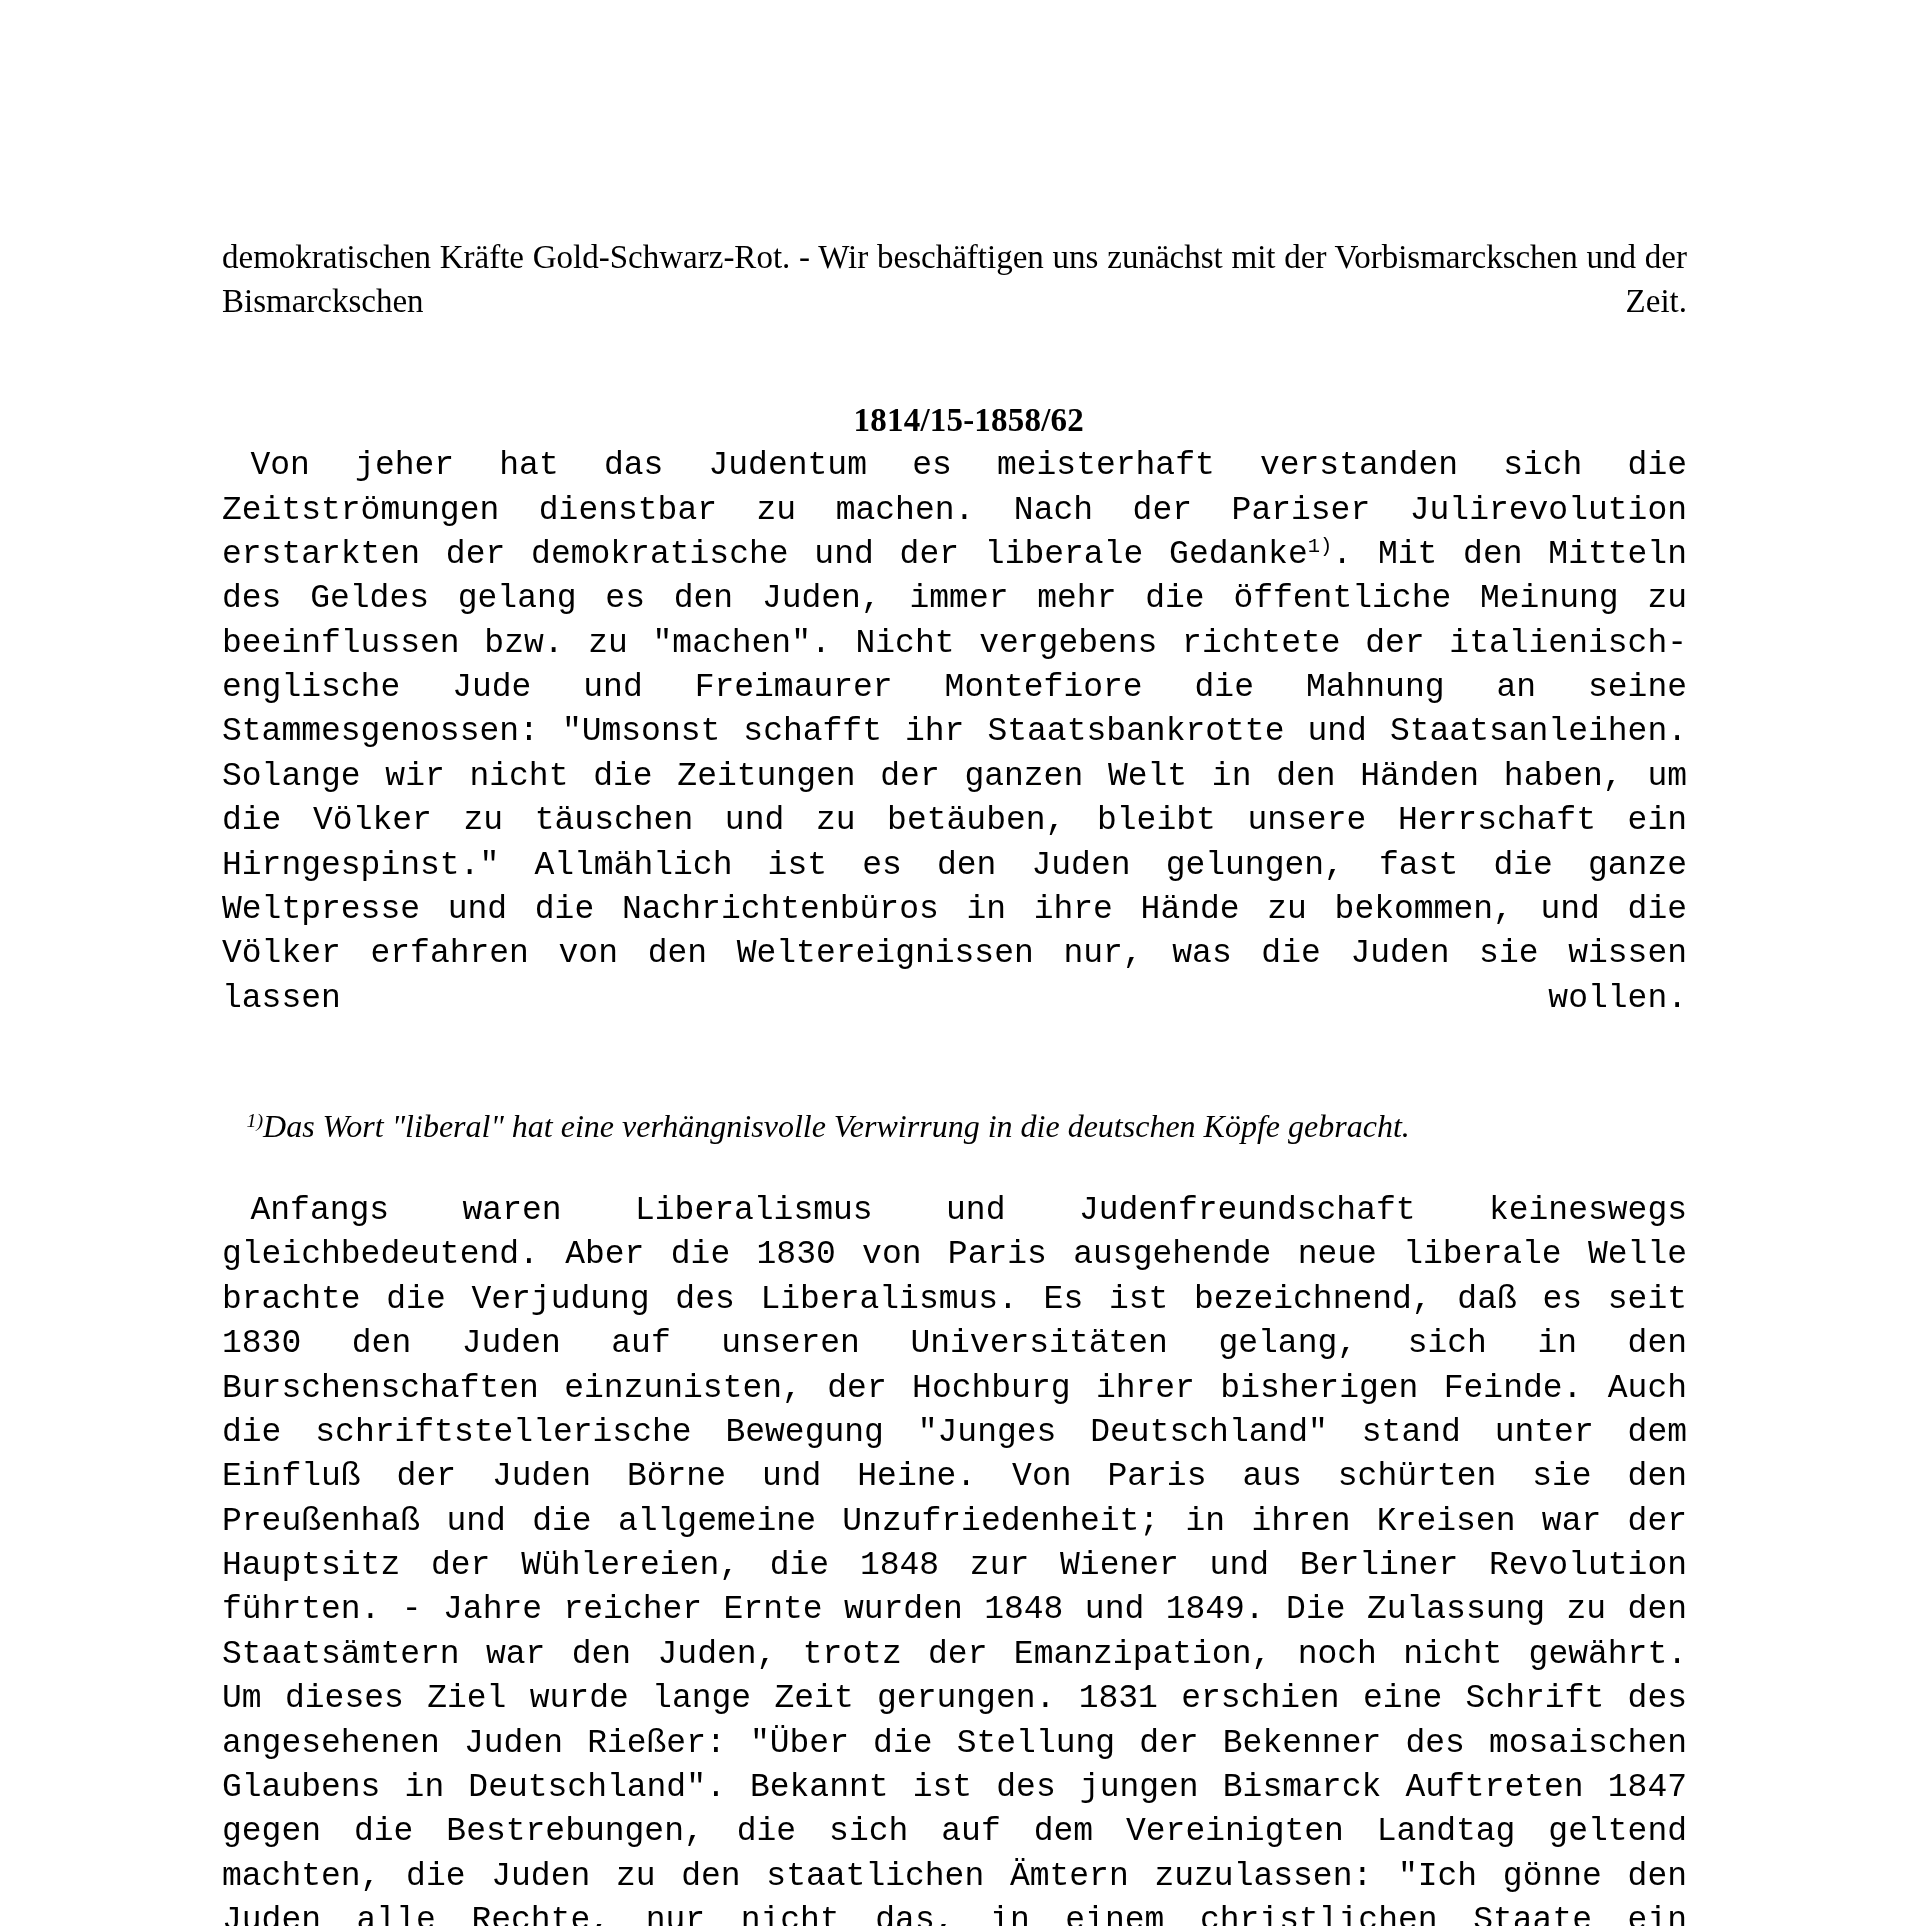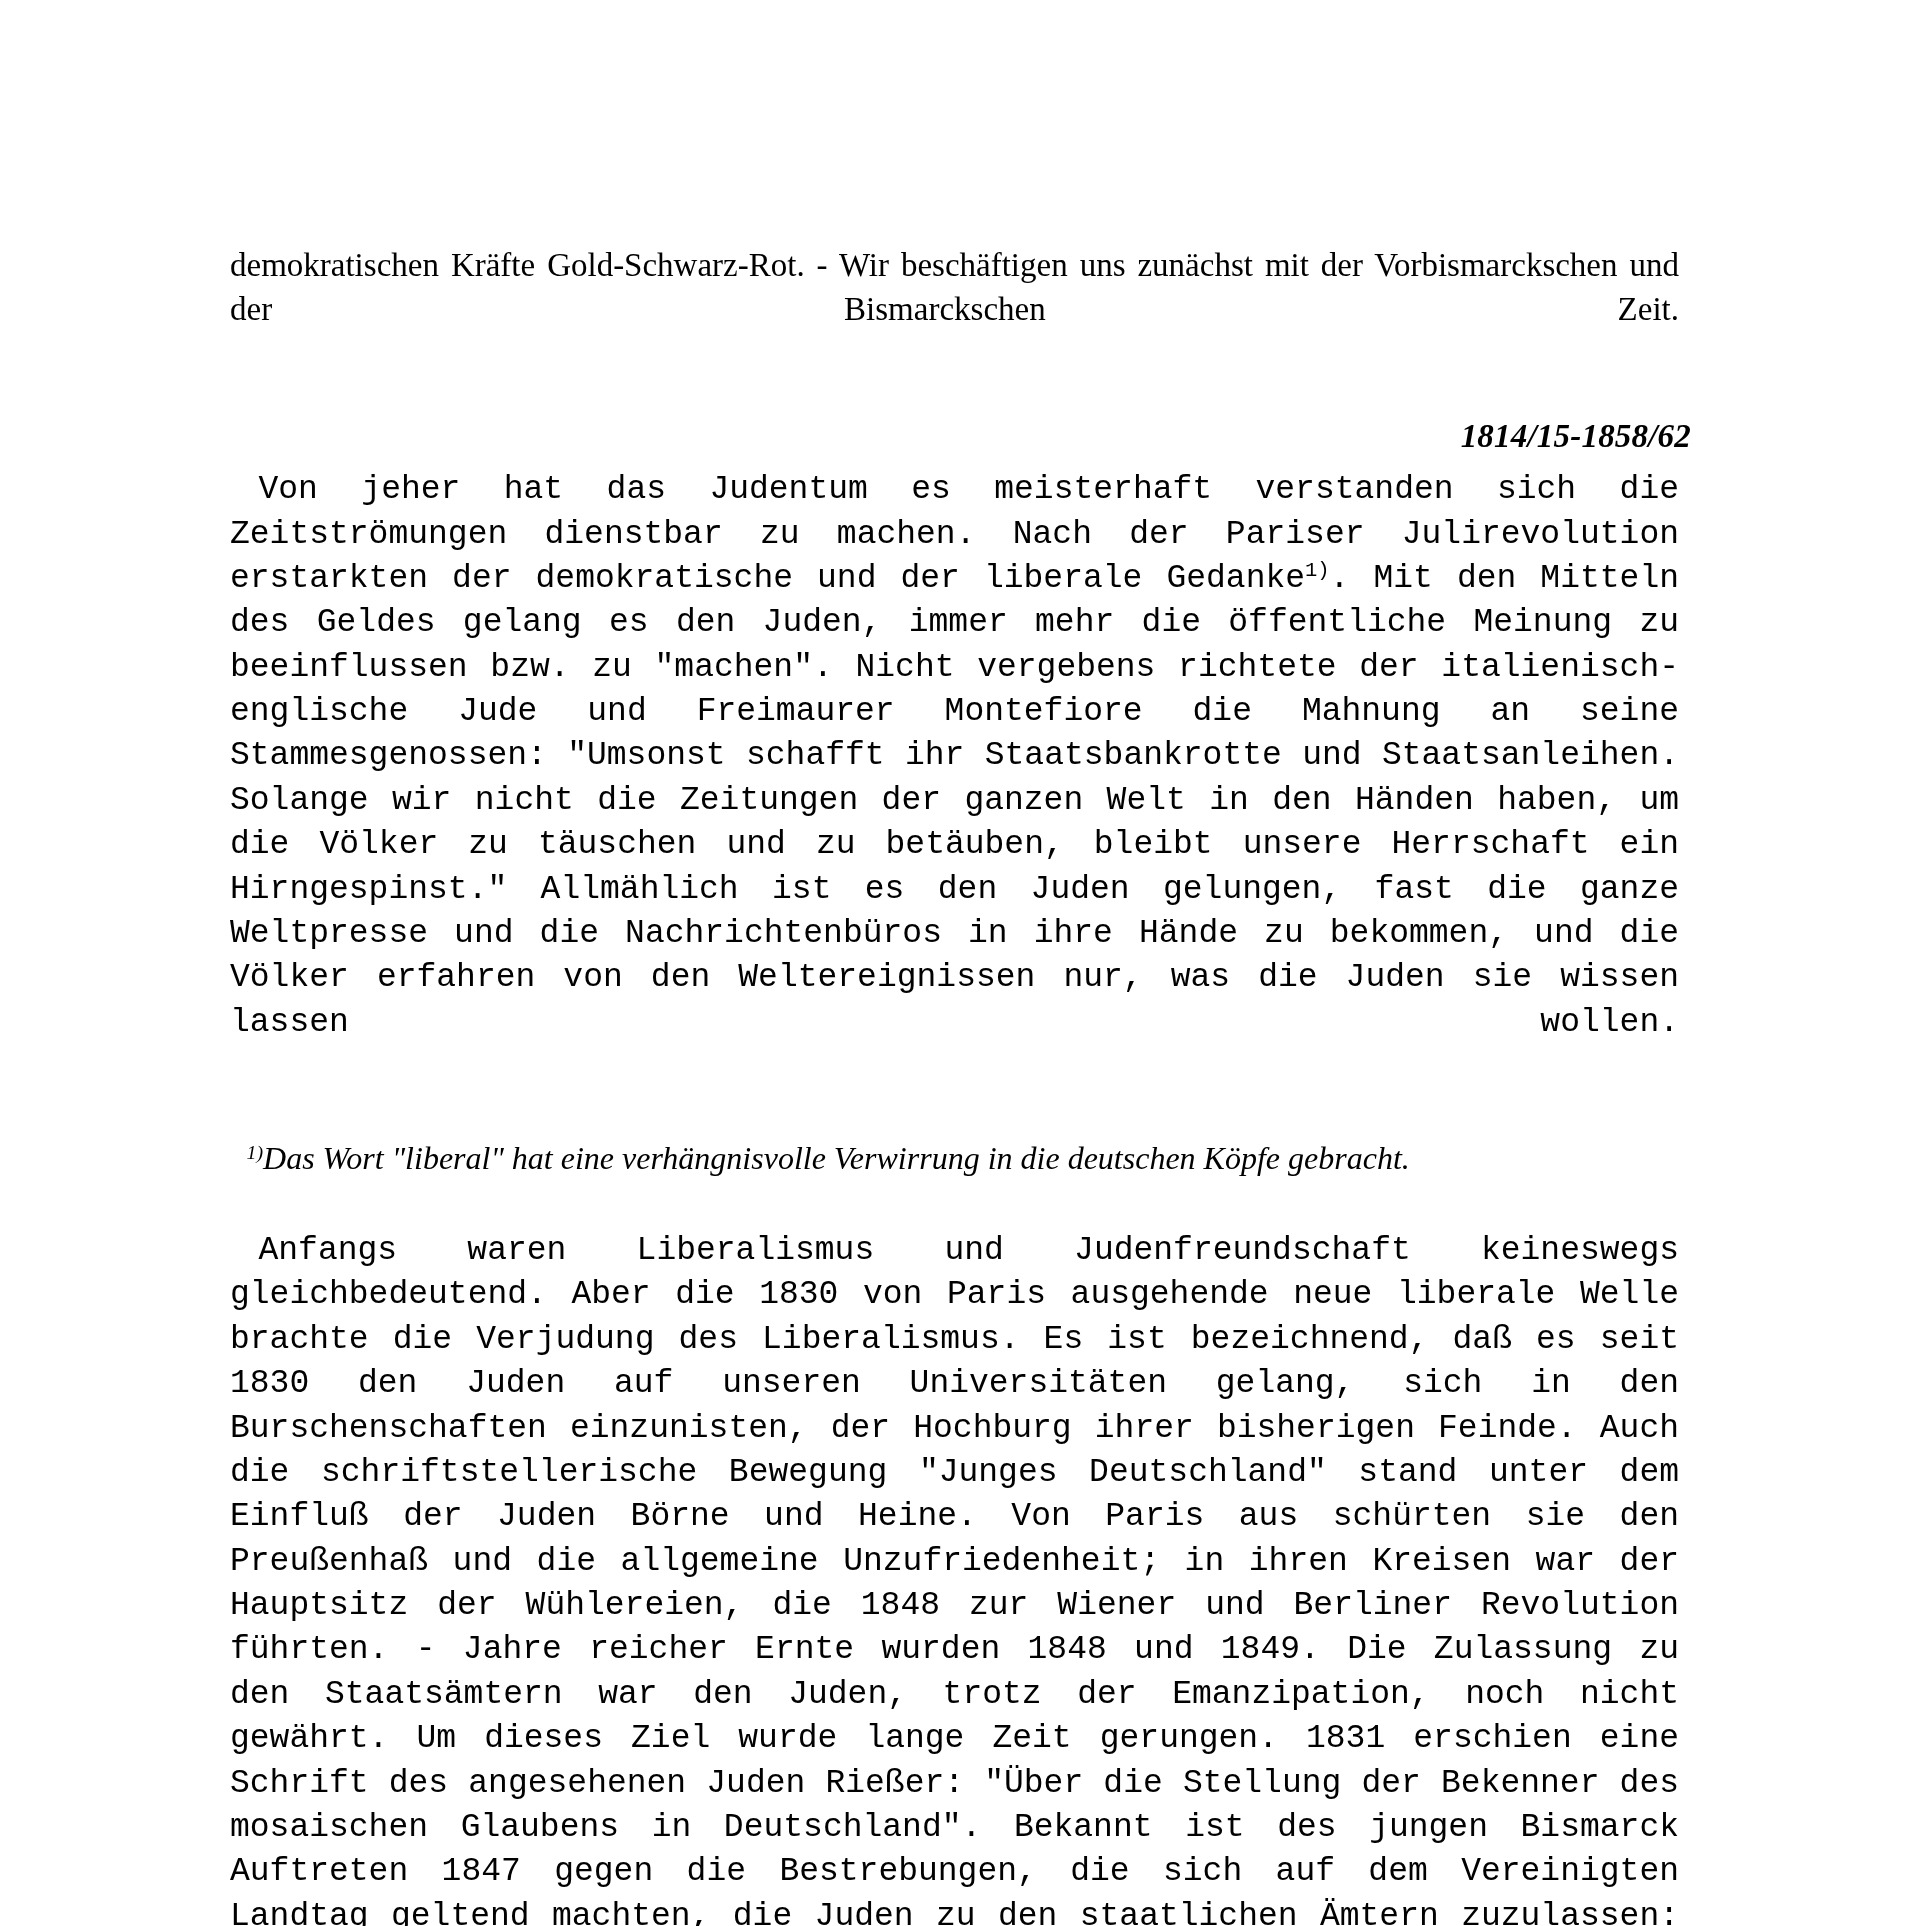--- a/index.html
+++ b/index.html
@@ -28,21 +28,21 @@
     top: 231px;
     width: 1473px;
   }
 
   
   .para {
     font-size: 33px;
     line-height: 1.345;
     text-align: justify;
     text-justify: inter-word;
-    margin: 12px;
+    margin: 4px;
     hyphens: none;
     word-spacing: 0.01em;
   }
 
   
   .para-cont {
     text-indent: 0;
   }
 
   
@@ -51,24 +51,23 @@
     font-family: Liberation Mono, monospace;
   }
   .gap-med   { height: 28.5px; }
   .gap-large { height: 37px; }
 
   
   .section-heading {
     font-size: 33px;
     line-height: 1.2;
     font-weight: bold;
-    font-style: italic;
     margin: 0 0 2.3px 0;
     padding-left: 28.5px;
-    text-align: right;
+    text-align: center;
     letter-spacing: 0.2px;
   }
 
   
   .footnote {
     font-size: 32px;
     line-height: 1.3;
     font-style: italic;
     text-align: left;
     margin: 0;

